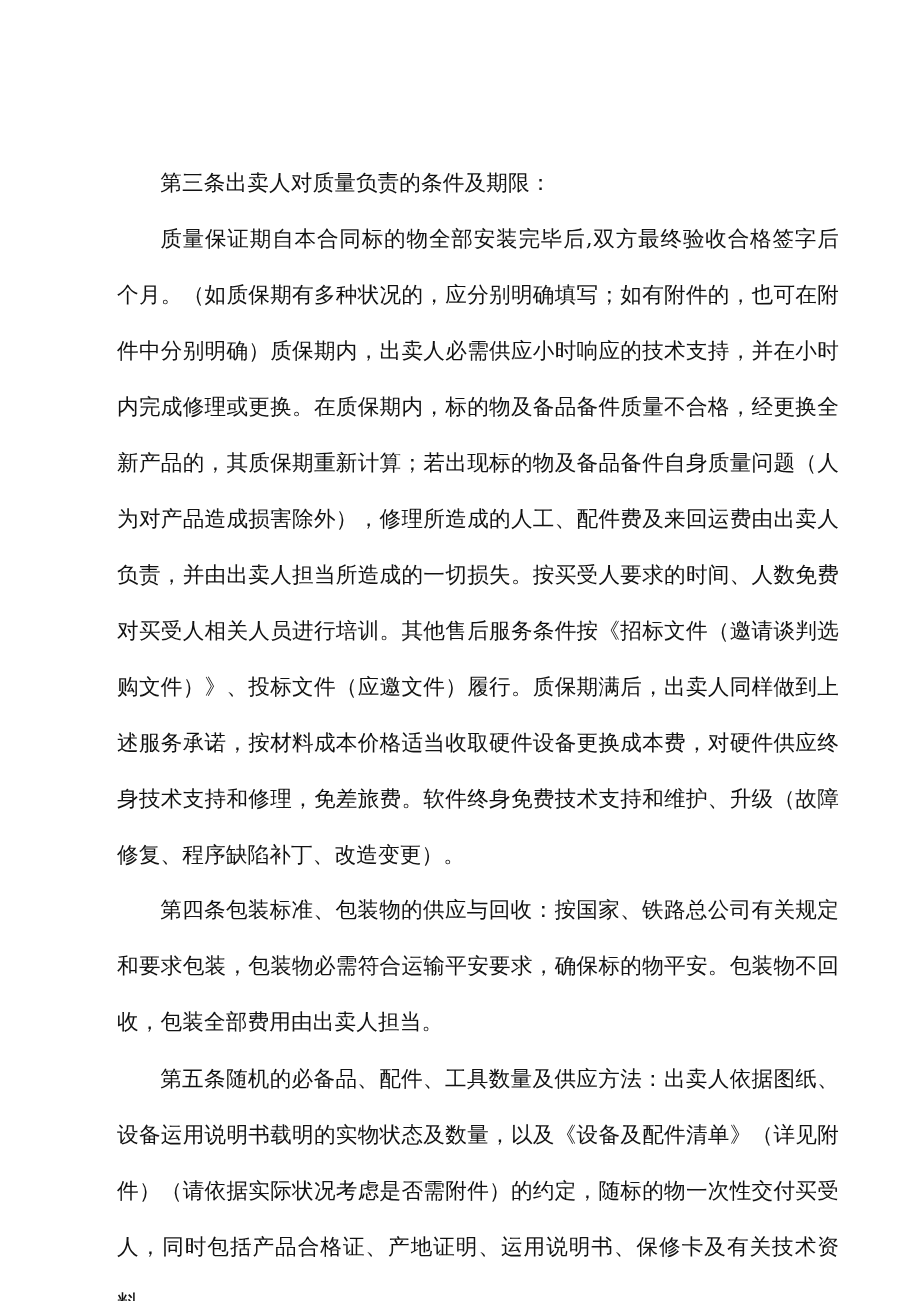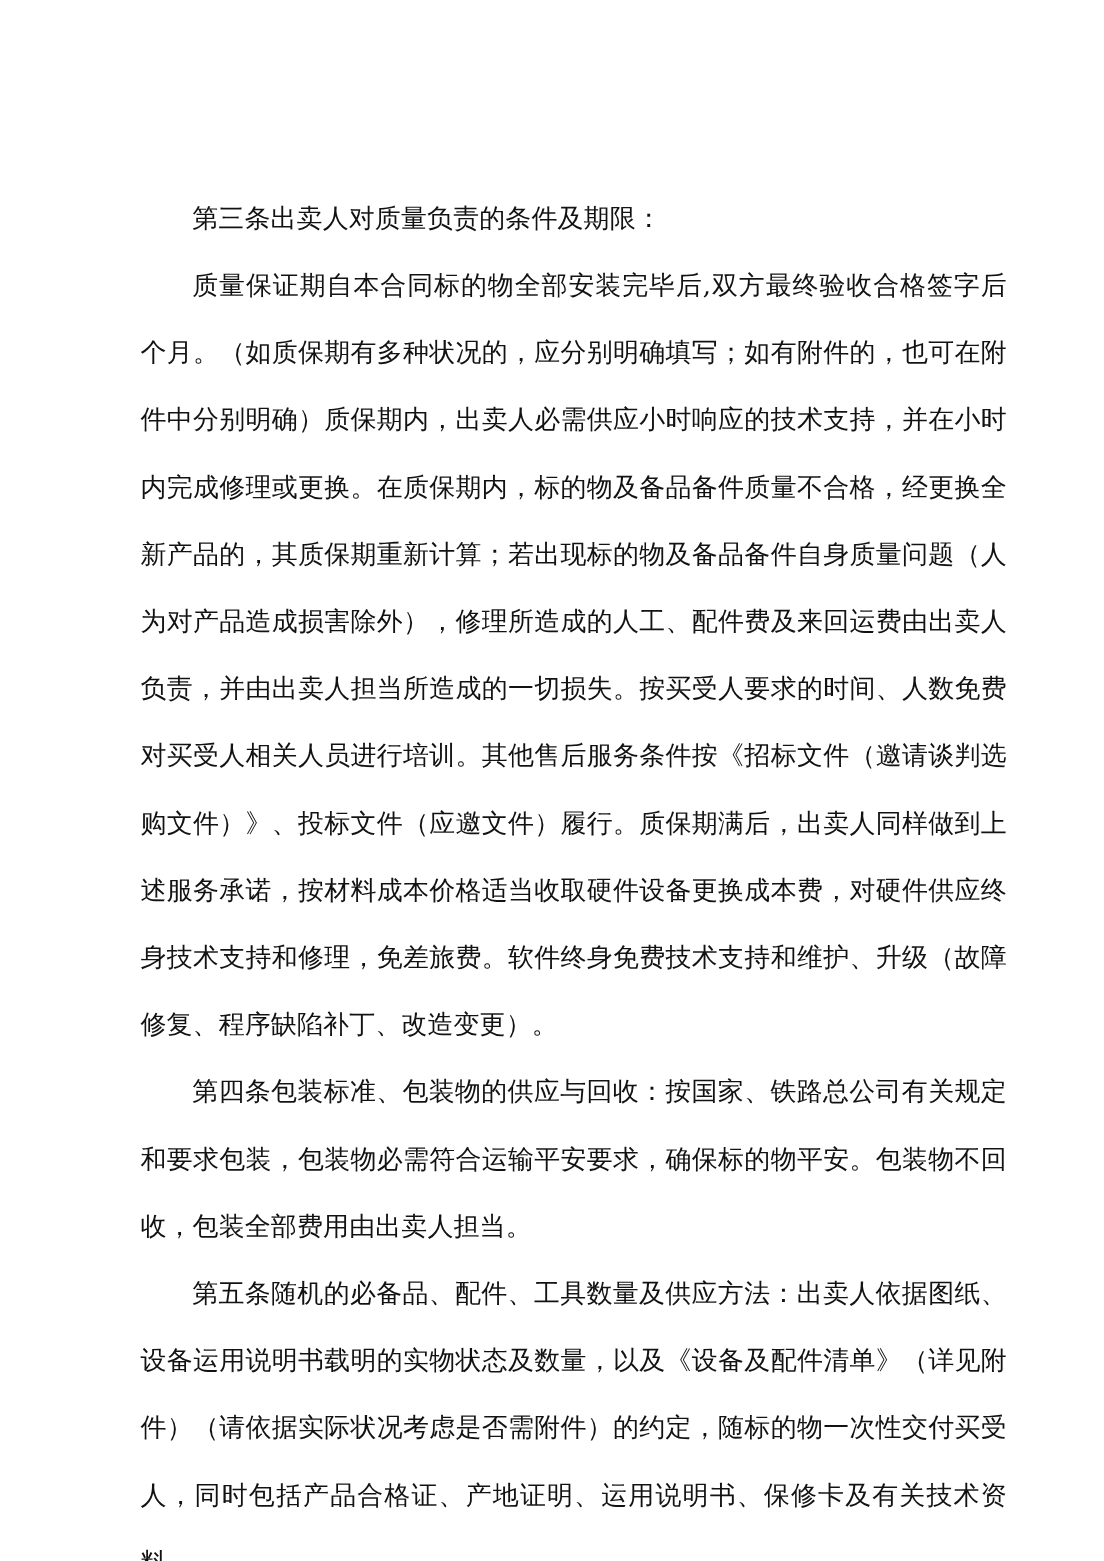--- a/index.html
+++ b/index.html
@@ -38,19 +38,19 @@
     color: #121212;
     word-break: break-all;
     -webkit-font-smoothing: antialiased;
   }
 </style>
 </head>
 <body>
 
 <div id="page" style="background: rgb(255, 255, 255);">
   <div id="doc-body">
-    <p class="para" style="color: rgb(18, 18, 18);">第三条出卖人对质量负责的条件及期限：</p>
+    <p class="para" style="color: rgb(18, 18, 18); font-family: Liberation Serif, serif;">第三条出卖人对质量负责的条件及期限：</p>
     <p class="para" style="color: rgb(18, 18, 18);">质量保证期自本合同标的物全部安装完毕后,双方最终验收合格签字后个月。（如质保期有多种状况的，应分别明确填写；如有附件的，也可在附件中分别明确）质保期内，出卖人必需供应小时响应的技术支持，并在小时内完成修理或更换。在质保期内，标的物及备品备件质量不合格，经更换全新产品的，其质保期重新计算；若出现标的物及备品备件自身质量问题（人为对产品造成损害除外），修理所造成的人工、配件费及来回运费由出卖人负责，并由出卖人担当所造成的一切损失。按买受人要求的时间、人数免费对买受人相关人员进行培训。其他售后服务条件按《招标文件（邀请谈判选购文件）》、投标文件（应邀文件）履行。质保期满后，出卖人同样做到上述服务承诺，按材料成本价格适当收取硬件设备更换成本费，对硬件供应终身技术支持和修理，免差旅费。软件终身免费技术支持和维护、升级（故障修复、程序缺陷补丁、改造变更）。</p>
-    <p class="para" style="color: rgb(18, 18, 18);">第四条包装标准、包装物的供应与回收：按国家、铁路总公司有关规定和要求包装，包装物必需符合运输平安要求，确保标的物平安。包装物不回收，包装全部费用由出卖人担当。</p>
+    <p class="para" style="color: rgb(18, 18, 18); font-family: Liberation Mono, monospace;">第四条包装标准、包装物的供应与回收：按国家、铁路总公司有关规定和要求包装，包装物必需符合运输平安要求，确保标的物平安。包装物不回收，包装全部费用由出卖人担当。</p>
     <p class="para" style="color: rgb(18, 18, 18);">第五条随机的必备品、配件、工具数量及供应方法：出卖人依据图纸、设备运用说明书载明的实物状态及数量，以及《设备及配件清单》（详见附件）（请依据实际状况考虑是否需附件）的约定，随标的物一次性交付买受人，同时包括产品合格证、产地证明、运用说明书、保修卡及有关技术资料。</p>
 
   </div>
 </div>
 
 </body></html>

